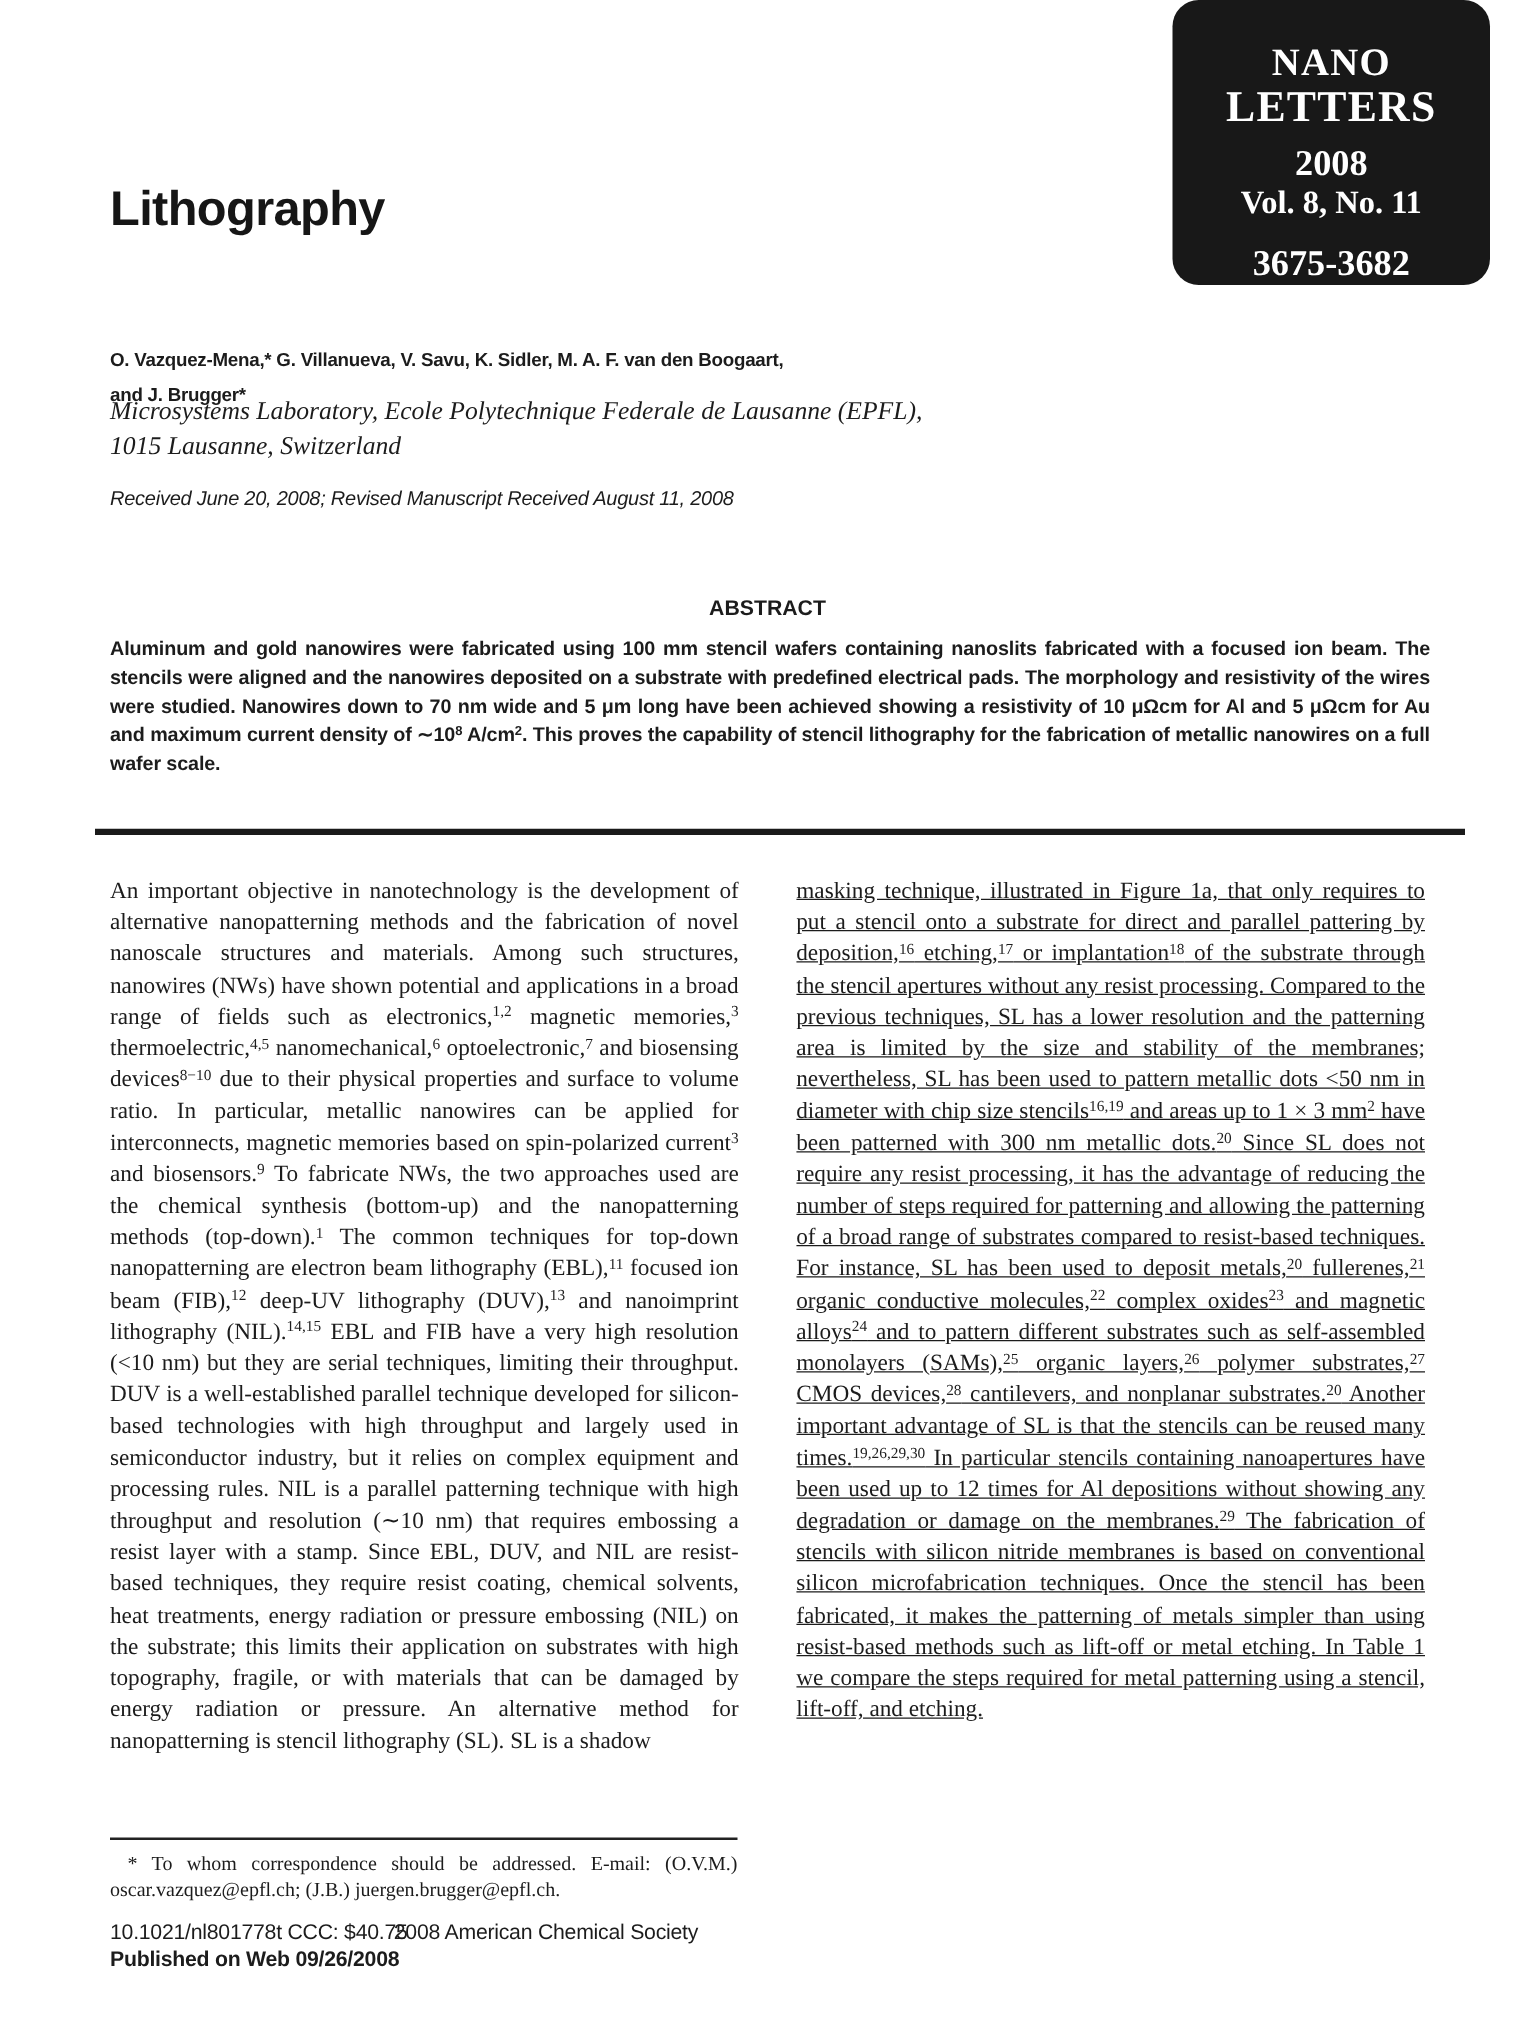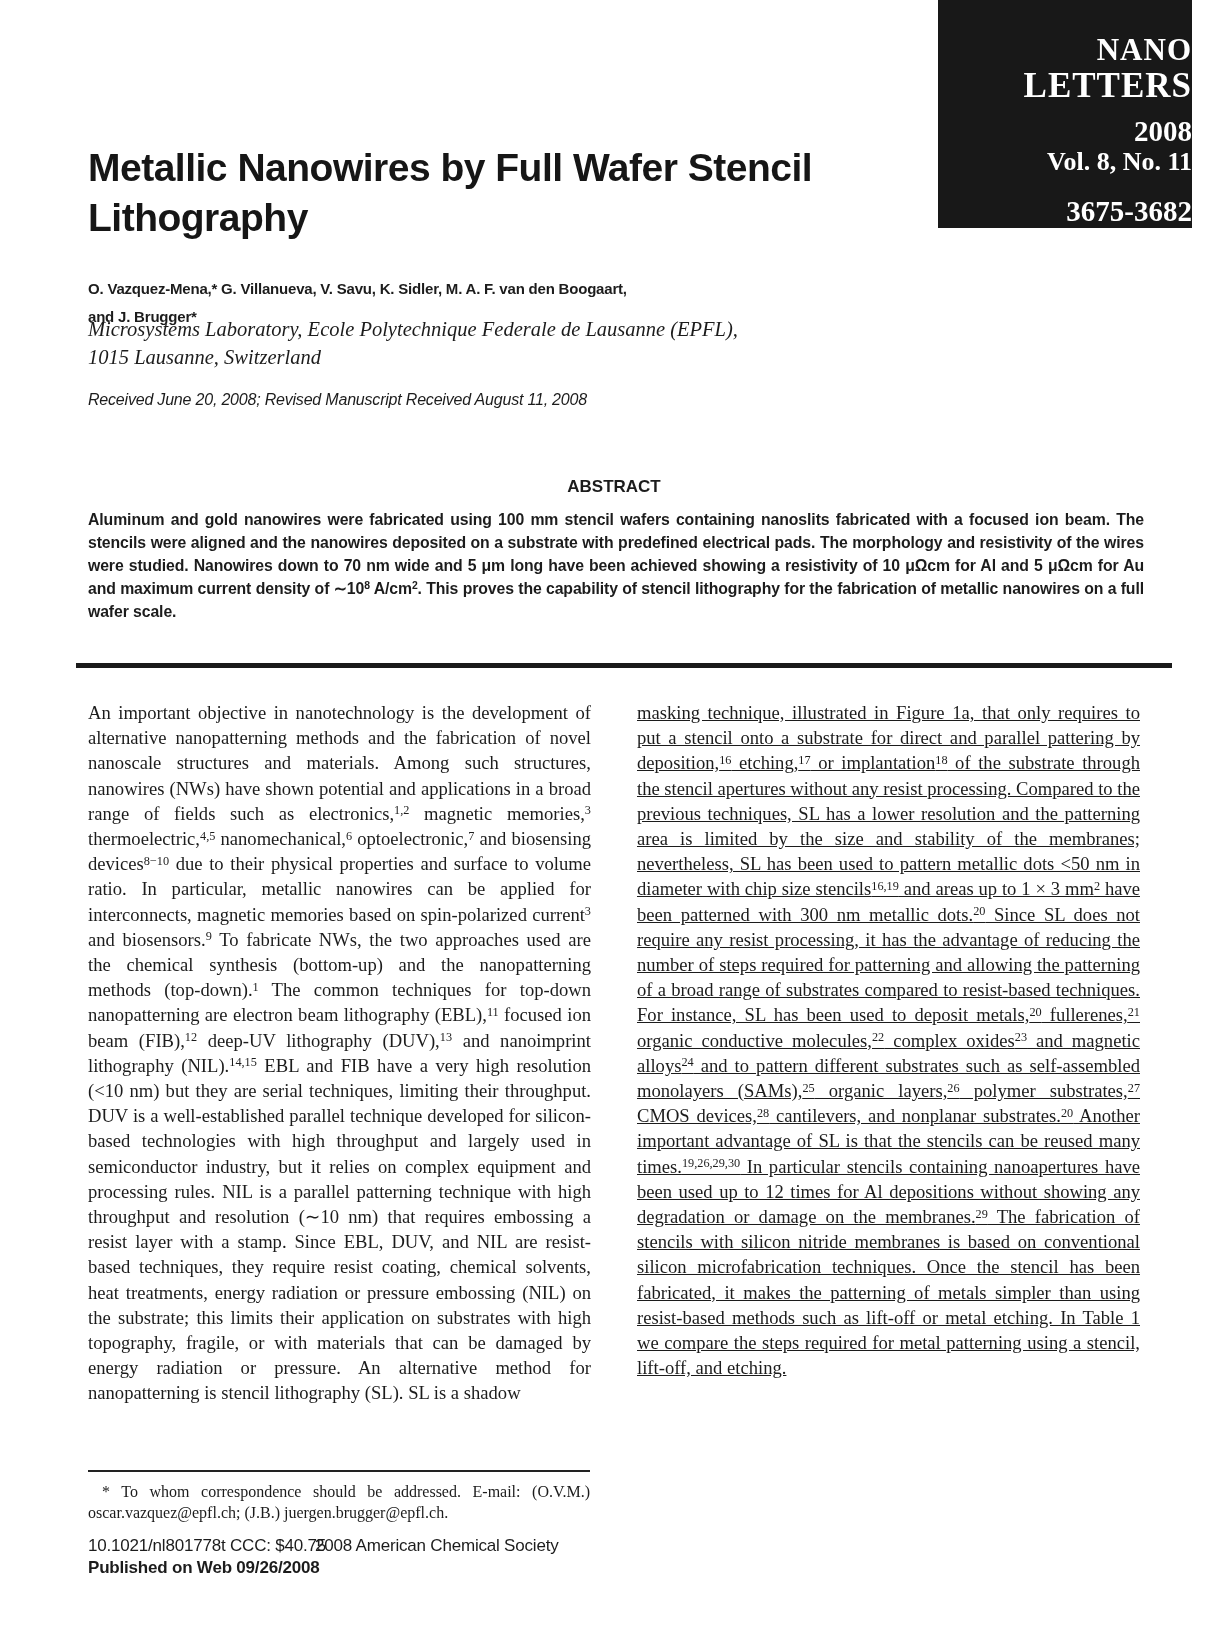--- a/index.html
+++ b/index.html
@@ -4,22 +4,22 @@
 <style>
   html,body { margin:0; padding:0; background:#e8e8e8; }
   .page {
     position:relative; width:1228px; height:1632px; margin:0 auto;
     background:#ffffff; color:#1c1c1c; overflow:hidden;
     font-family:"Liberation Serif", serif;
   }
   
   .badge {
     position:absolute; left:938px; top:0; width:254px; height:228px;
-    background:#181818; color:#ffffff; text-align:right;
-    font-family:"Liberation Serif", serif; font-weight:bold;
+    background:#181818; color:#ffffff; text-align:center;
+    font-family:"Liberation Serif", serif; font-weight:bold;border-radius:21px;
   }
   .badge-nano    { padding-top:33px; font-size:31px; line-height:34px; letter-spacing:1px; }
   .badge-letters { font-size:35px; line-height:38px; letter-spacing:1px; }
   .badge-year    { margin-top:11px; font-size:29px; line-height:31px; }
   .badge-vol     { font-size:26px; line-height:29px; }
   .badge-pages   { font-size:29px; line-height:31px;margin-top:20px; }
 
   .title {
     position:absolute; left:88px; top:117px;
     font-family:"Liberation Sans", sans-serif; font-weight:bold;
@@ -88,21 +88,20 @@
 
   <div class="badge">
     <div class="badge-nano">NANO</div>
     <div class="badge-letters">LETTERS</div>
     <div class="badge-year">2008</div>
     <div class="badge-vol">Vol. 8, No. 11</div>
     <div class="badge-pages">3675-3682</div>
   </div>
 
   <h1 class="title">
-    <div>Metallic Nanowires by Full Wafer Stencil</div>
     <div>Lithography</div>
   </h1>
 
   <div class="authors">
     <div>O. Vazquez-Mena,* G. Villanueva, V. Savu, K. Sidler, M. A. F. van den Boogaart,</div>
     <div>and J. Brugger*</div>
   </div>
 
   <div class="affiliation">
     <div>Microsystems Laboratory, Ecole Polytechnique Federale de Lausanne (EPFL),</div>

